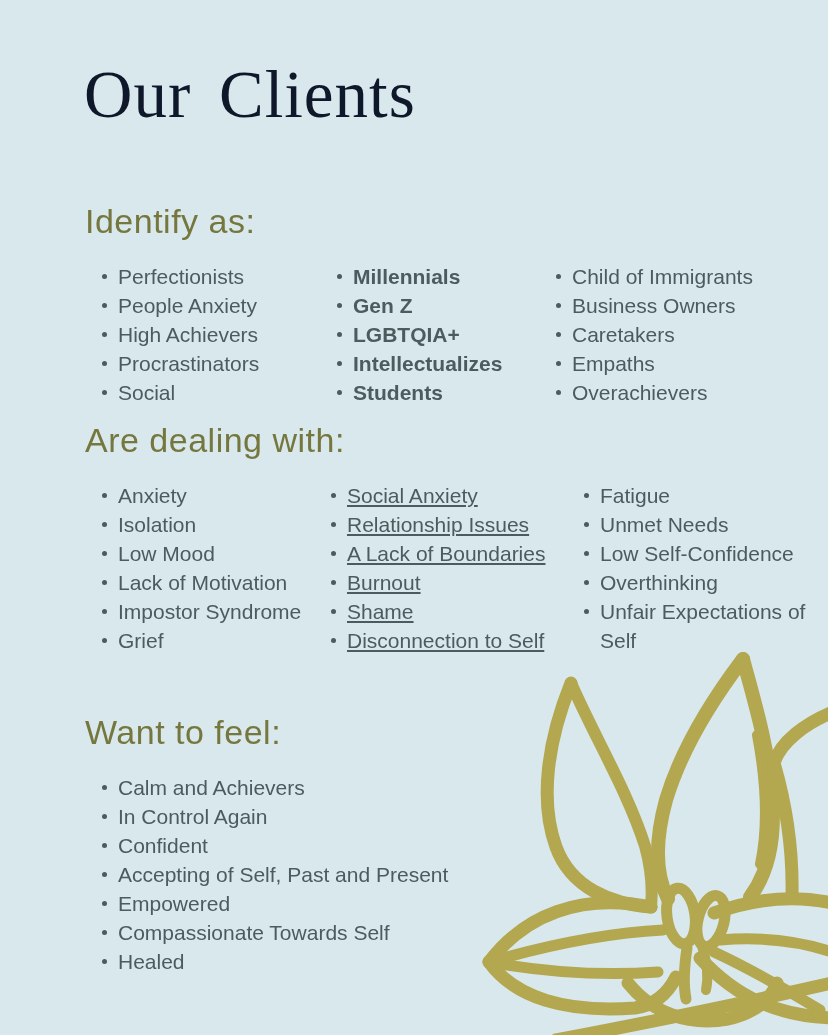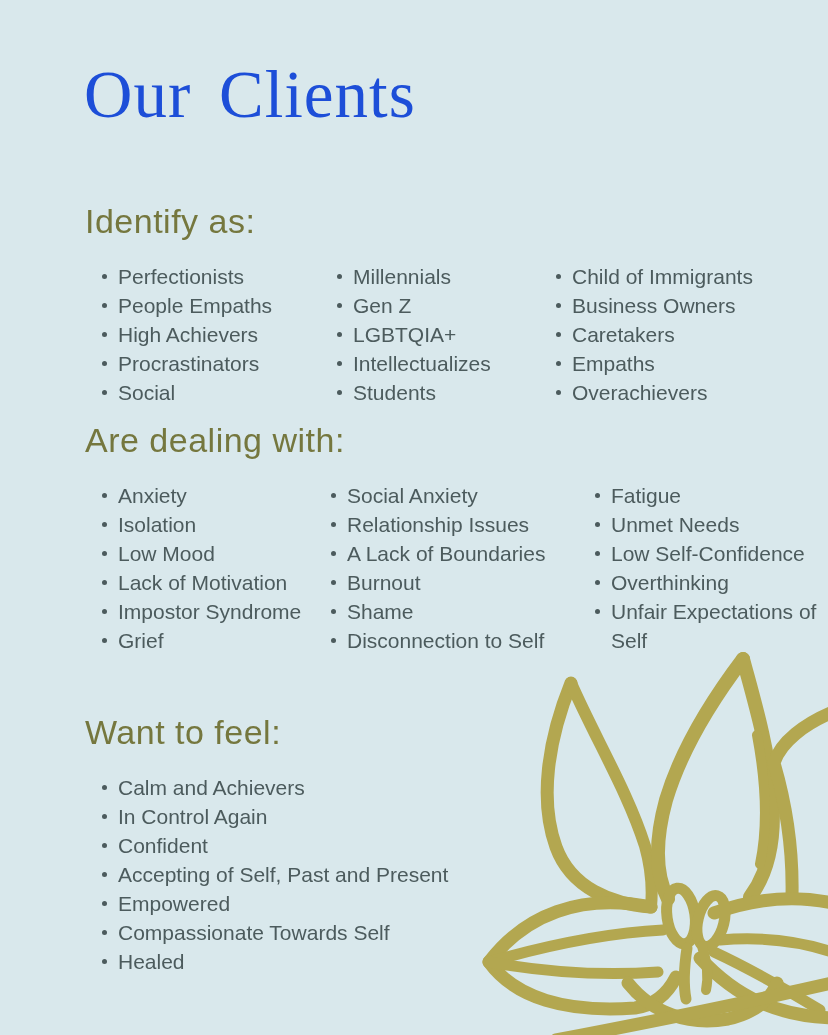--- a/index.html
+++ b/index.html
@@ -10,21 +10,21 @@
     overflow:hidden;
     font-family:"Liberation Sans",sans-serif;
     color:#4c5b5d;
   }
   .page-title{
     position:absolute;left:84px;top:60px;margin:0;
     font-family:"Liberation Serif",serif;
     font-weight:400;
     font-size:67px;line-height:68px;
     letter-spacing:1px;word-spacing:10px;
-    color:#1d4ed8;
+    color:#0f172a;
   }
   .section{position:absolute;left:85px;right:0;}
   #section-identify{top:157px;margin-top:44px;}
   #section-dealing{top:420px;}
   #section-feel{top:712px;}
   .section-heading{
     margin:0;
     font-size:34px;line-height:40px;font-weight:400;
     letter-spacing:0.5px;
     color:#75773e;
@@ -58,26 +58,26 @@
 
 <div class="canvas">
 
   <h1 class="page-title">Our Clients</h1>
 
   <div class="section" id="section-identify">
     <h2 class="section-heading">Identify as:</h2>
     <div class="cols">
       <ul class="bullet-list" style="width:235px;">
         <li>Perfectionists</li>
-        <li>People Empaths</li>
+        <li>People Anxiety</li>
         <li>High Achievers</li>
         <li>Procrastinators</li>
         <li>Social</li>
       </ul>
-      <ul class="bullet-list" style="width:219px;">
+      <ul class="bullet-list" style="width:219px;font-weight:bold;">
         <li>Millennials</li>
         <li>Gen Z</li>
         <li>LGBTQIA+</li>
         <li>Intellectualizes</li>
         <li>Students</li>
       </ul>
       <ul class="bullet-list" style="width:230px;">
         <li>Child of Immigrants</li>
         <li>Business Owners</li>
         <li>Caretakers</li>
@@ -91,29 +91,29 @@
     <h2 class="section-heading">Are dealing with:</h2>
     <div class="cols">
       <ul class="bullet-list" style="width:229px;">
         <li>Anxiety</li>
         <li>Isolation</li>
         <li>Low Mood</li>
         <li>Lack of Motivation</li>
         <li>Impostor Syndrome</li>
         <li>Grief</li>
       </ul>
-      <ul class="bullet-list" style="width:253px;">
+      <ul class="bullet-list" style="width:253px;text-decoration:underline;">
         <li>Social Anxiety</li>
         <li>Relationship Issues</li>
         <li>A Lack of Boundaries</li>
         <li>Burnout</li>
         <li>Shame</li>
         <li>Disconnection to Self</li>
       </ul>
-      <ul class="bullet-list" style="width:213px;margin-left:11px;">
+      <ul class="bullet-list" style="width:213px;">
         <li>Fatigue</li>
         <li>Unmet Needs</li>
         <li>Low Self-Confidence</li>
         <li>Overthinking</li>
         <li>Unfair Expectations of Self</li>
       </ul>
     </div>
   </div>
 
   <div class="section" id="section-feel">

